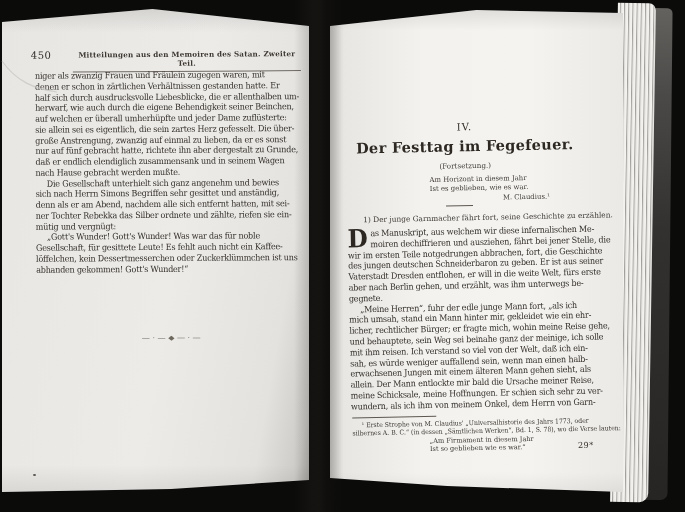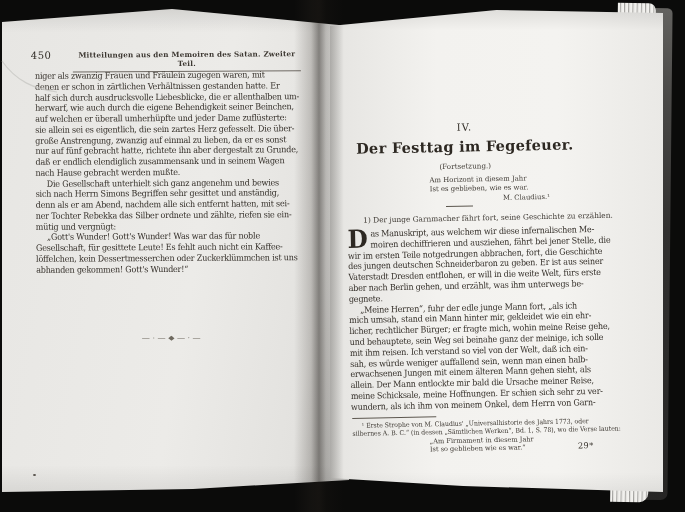--- a/index.html
+++ b/index.html
@@ -17,21 +17,21 @@
   .fore-edge{
     position:absolute;left:614px;top:3px;width:38px;height:499px;
     background:repeating-linear-gradient(90deg,#efeeeb 0px,#f4f3f0 1.6px,#9f9e9b 2.4px,#dcdbd8 3.2px,#ecebe8 4.2px);
     border-radius:0 7px 9px 0;transform:rotate(0.9deg);
   }
   .bottom-edge{
     position:absolute;left:332px;top:472px;width:302px;height:28px;
     background:repeating-linear-gradient(180deg,#e9e8e5 0px,#eeede a 1.4px,#a3a2a0 2.2px,#d8d7d4 3px);
     border-radius:0 0 12px 5px;transform:rotate(0.9deg);
   }
-  .page{position:absolute;padding-left:40px;}
+  .page{position:absolute;}
   .page-left{
     left:2px;top:8px;width:307px;height:486px;
     background:linear-gradient(100deg,#e7e6e3 0%,#ecebe8 55%,#e3e2df 85%,#cccbc8 96%,#b5b4b1 100%);
     clip-path:polygon(0 14px,49% 1px,100% 18px,100% 472px,55% 481px,0 484px);
   }
   .page-right{
     left:330px;top:6px;width:293px;height:496px;
     background:linear-gradient(90deg,#c9c8c5 0%,#e7e6e3 4%,#f3f2ef 32%,#f4f3f0 68%,#eae9e6 100%);
     clip-path:polygon(0 20px,50% 4px,100% 7px,100% 486px,40% 480px,0 472px);
   }

